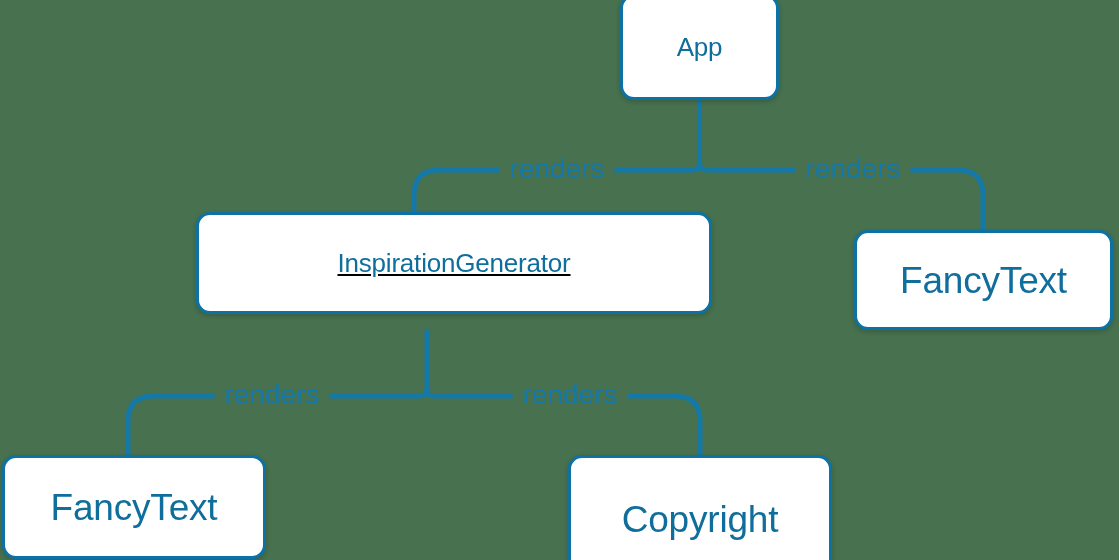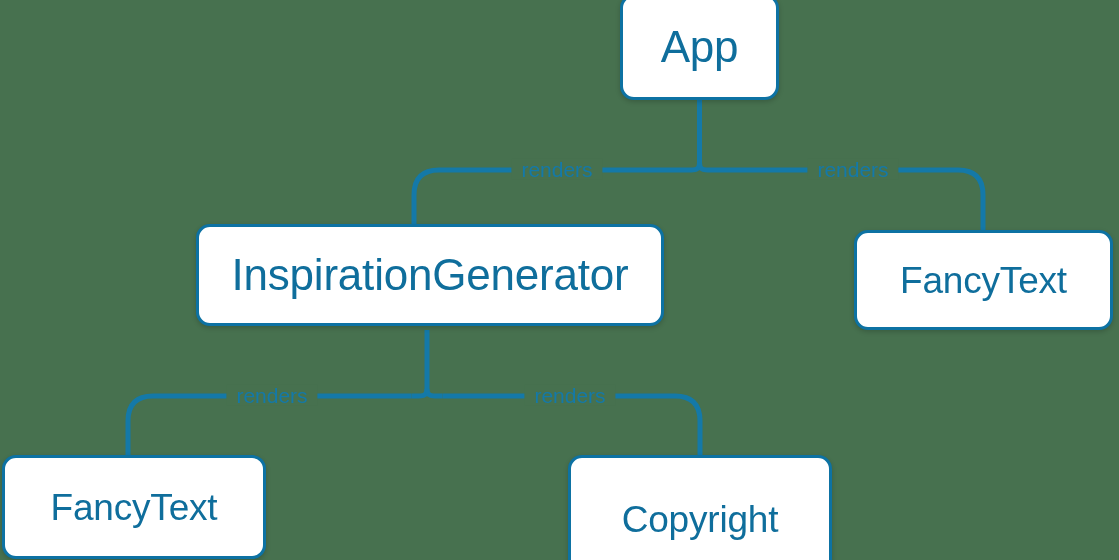--- a/index.html
+++ b/index.html
@@ -32,42 +32,42 @@
     border: 3px solid #0d72a3;
     border-radius: 14px;
     box-sizing: border-box;
     display: flex;
     align-items: center;
     justify-content: center;
     box-shadow: 0 2px 5px rgba(0,0,0,0.18);
   }
   .node-label {
     color: #0f6e9c;
-    font-size: 44px;
+    font-size: 26px;
     font-weight: 400;
     letter-spacing: -0.2px;
     line-height: 1;
     white-space: nowrap;
   }
   .node-label.small {
     font-size: 37px;
   }
   .edge-label {
     position: absolute;
     color: #1479a8;
-    font-size: 21px;
+    font-size: 28px;
     font-weight: 500;
     line-height: 1;
     white-space: nowrap;
     transform: translate(-50%, -50%);
     text-align: center;
   }
   
   #node-app        { left: 620px; top: -6px;  width: 159px; height: 106px; }
-  #node-inspgen    { left: 196px; top: 224px; width: 468px; height: 102px; }
+  #node-inspgen    { left: 196px; top: 212px; width: 516px; height: 102px; text-decoration: underline; }
   #node-fancy-right{ left: 854px; top: 230px; width: 259px; height: 100px; }
   #node-fancy-left { left: 2px;   top: 455px; width: 264px; height: 104px; }
   #node-copyright  { left: 568px; top: 455px; width: 264px; height: 128px; }
 </style>
 </head>
 <body>
 
 <div id="diagram-root">
 
   <svg id="connector-layer" viewBox="0 0 1119 560" width="1119" height="560" xmlns="http://www.w3.org/2000/svg">

